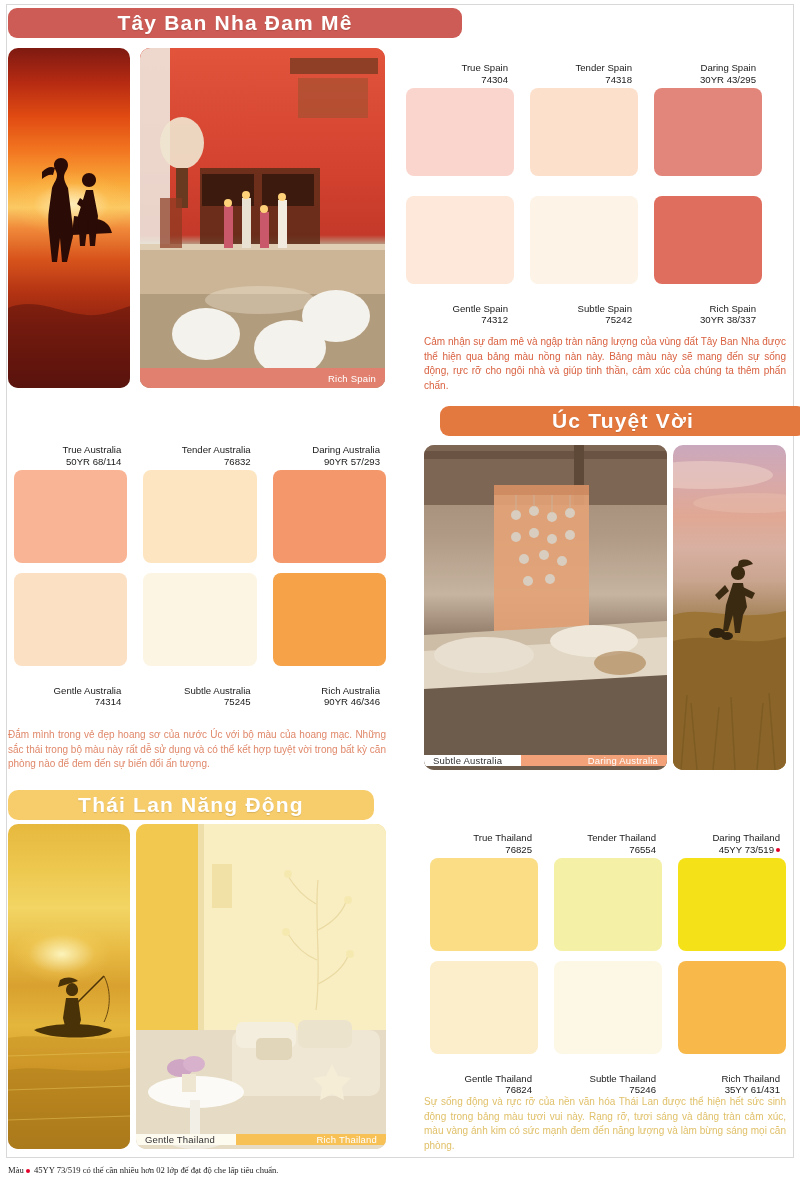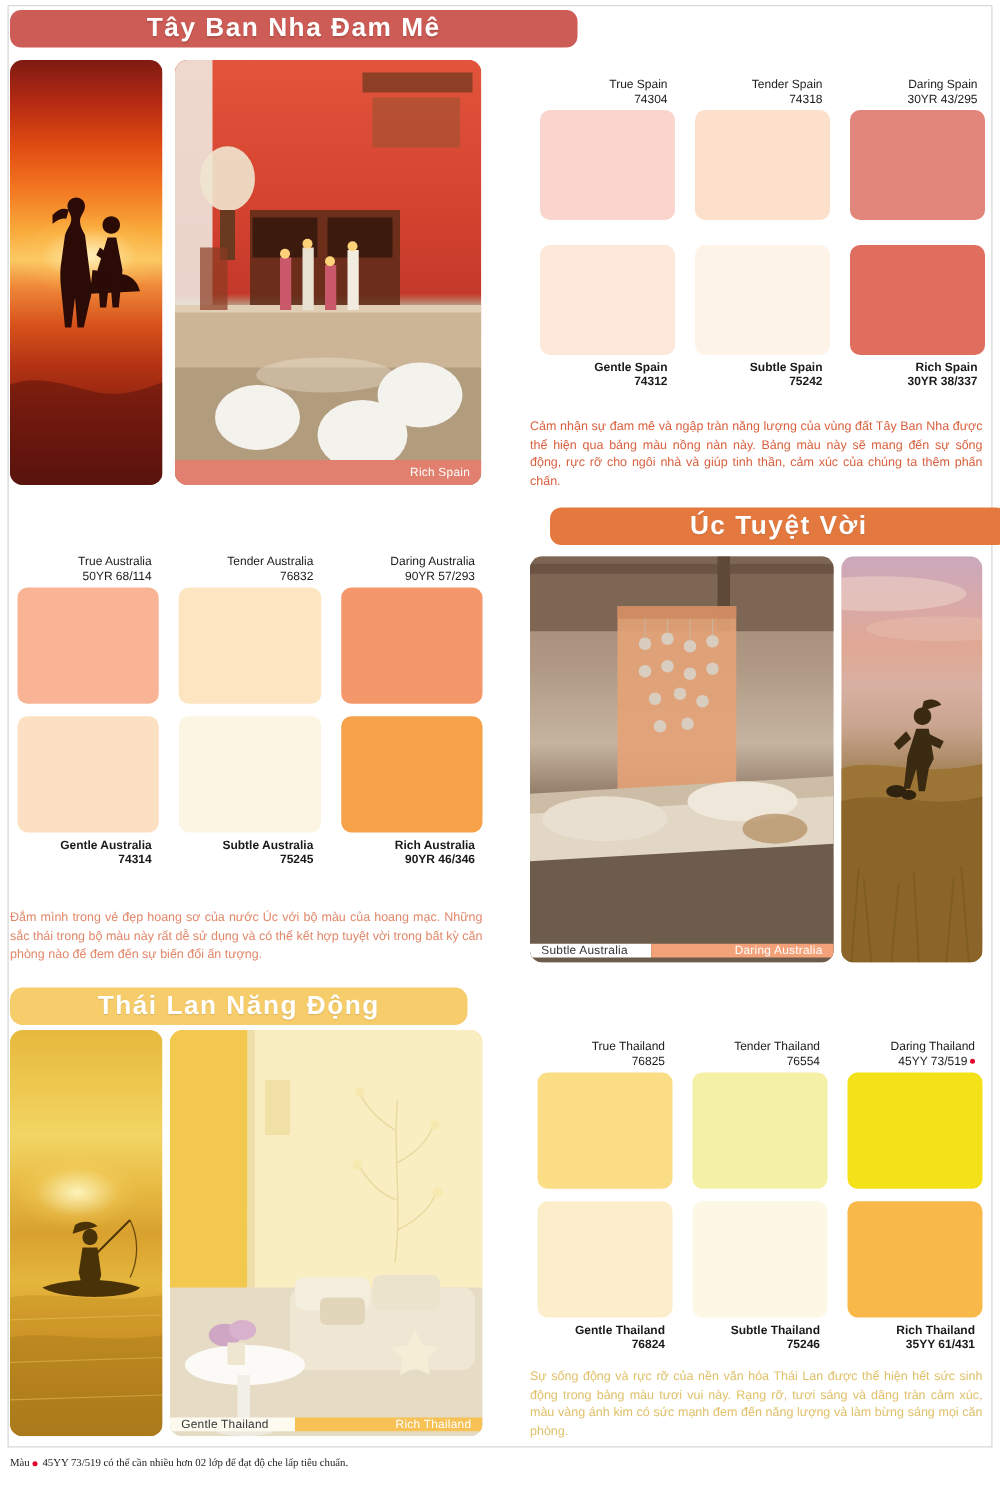--- a/index.html
+++ b/index.html
@@ -45,21 +45,21 @@
   
   .grid { position:absolute; display:grid; grid-template-columns:repeat(3,1fr); }
   .cell { position:relative; }
   .sw { border-radius:8px; width:100%; height:100%; }
   .lbl {
     position:absolute; right:6px; width:100%;
     text-align:right; font-size:9.6px; line-height:11.4px; color:#1a1a1a;
     white-space:nowrap;
   }
   .lbl.top { bottom:100%; padding-bottom:3px; }
-  .lbl.bot { top:100%; padding-top:5px;font-weight:bold; }
+  .lbl.bot { top:100%; padding-top:19px; }
   .lbl .code { display:block; }
   .dot { display:inline-block; width:4px; height:4px; border-radius:50%;
          background:#e4002b; vertical-align:middle; margin-left:2px; }
 
   
   .desc {
     position:absolute; font-size:10px; line-height:14.6px;
     text-align:justify; text-justify:inter-word;
   }
 
@@ -137,21 +137,21 @@
         <ellipse cx="66" cy="286" rx="34" ry="26"></ellipse>
         <ellipse cx="150" cy="300" rx="36" ry="28"></ellipse>
       </g>
       <rect x="20" y="150" width="22" height="50" fill="#8a3a22" opacity=".7"></rect>
     </svg>
     <div class="cap cap-right" style="background:#e2806f;">
       <span>Rich Spain</span>
     </div>
   </div>
 
-  <div class="grid" style="left:432px; top:88px; width:356px; height:196px; gap:20px 16px;">
+  <div class="grid" style="left:406px; top:88px; width:356px; height:196px; gap:20px 16px;">
     <div class="cell">
       <div class="sw" style="background:#fad5cd;"></div>
       <div class="lbl top">
         <span>True Spain</span>
         <span class="code">74304</span>
       </div>
     </div>
     <div class="cell">
       <div class="sw" style="background:#fde0cb;"></div>
       <div class="lbl top">

